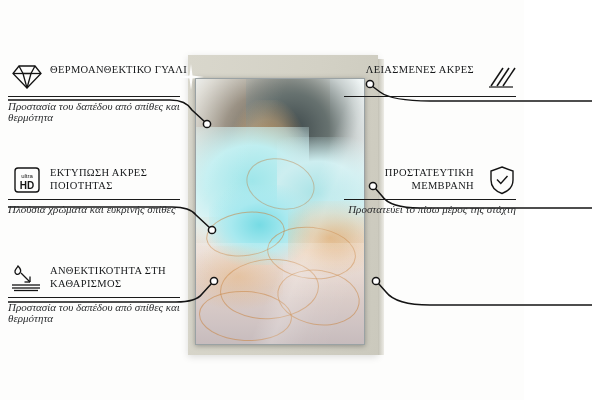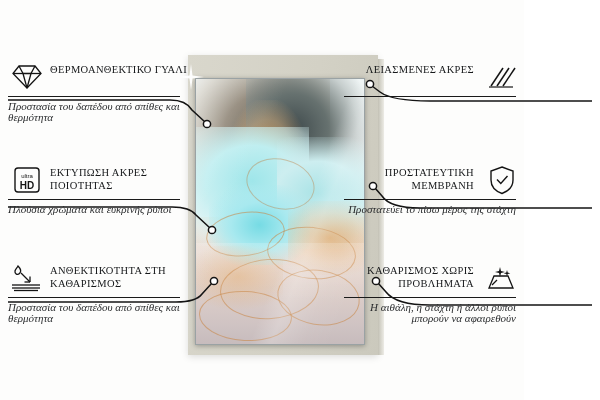--- a/index.html
+++ b/index.html
@@ -154,21 +154,21 @@
       <span class="ficon">
         <svg width="30" height="28" viewBox="0 0 30 28">
           <rect x="3" y="2" width="24" height="24" rx="3" fill="none" stroke="#141414" stroke-width="1.4"></rect>
           <text x="15" y="12.2" font-family="Liberation Sans, sans-serif" font-size="6" fill="#141414" text-anchor="middle">ultra</text>
           <text x="15" y="22.5" font-family="Liberation Sans, sans-serif" font-size="10" font-weight="bold" fill="#141414" text-anchor="middle">HD</text>
         </svg>
       </span>
       <span class="ftitle">ΕΚΤΥΠΩΣΗ ΑΚΡΕΣ ΠΟΙΟΤΗΤΑΣ</span>
     </div>
     <div class="rule"></div>
-    <div class="fdesc">Πλούσια χρώματα και ευκρινής ρύποι</div>
+    <div class="fdesc">Πλούσια χρώματα και ευκρινής σπίθες</div>
   </div>
 
   <div class="feat left f3">
     <div class="frow">
       <span class="ficon">
         <svg width="32" height="28" viewBox="0 0 32 28" fill="none" stroke="#141414" stroke-width="1.3">
           <path d="M8 2 C11 5 11.5 7.5 9.5 9.5 C7.5 11.5 4.5 10 5 7 C5.4 5 7 4 8 2 Z"></path>
           <path d="M11 9 L20 18"></path>
             <path d="M20 18 L20 12.5"></path>
             <path d="M20 18 L14.5 18"></path>
@@ -205,29 +205,14 @@
         <svg width="28" height="30" viewBox="0 0 28 30" fill="none" stroke="#141414" stroke-width="1.4">
           <path d="M14 2 L25 6 V15 C25 22 19.5 26.5 14 28.5 C8.5 26.5 3 22 3 15 V6 Z"></path>
           <path d="M9 14.5 L12.8 18.5 L19.5 11"></path>
         </svg>
       </span>
     </div>
     <div class="rule"></div>
     <div class="fdesc">Προστατεύει το πίσω μέρος της στάχτη</div>
   </div>
 
-  <div class="feat right r3">
-    <div class="frow">
-      <span class="ftitle">ΚΑΘΑΡΙΣΜΟΣ ΧΩΡΙΣ ΠΡΟΒΛΗΜΑΤΑ</span>
-      <span class="ficon">
-        <svg width="32" height="28" viewBox="0 0 32 28" fill="none" stroke="#141414" stroke-width="1.3">
-          <path d="M5 24 L10 12 H24 L29 24 Z"></path>
-          <path d="M8 21 L13 16"></path>
-          <path d="M16 3 L17 7 L21 8 L17 9 L16 13 L15 9 L11 8 L15 7 Z" fill="#141414" stroke="none"></path>
-          <path d="M23 6 L23.7 8.6 L26.3 9.3 L23.7 10 L23 12.6 L22.3 10 L19.7 9.3 L22.3 8.6 Z" fill="#141414" stroke="none"></path>
-        </svg>
-      </span>
-    </div>
-    <div class="rule"></div>
-    <div class="fdesc">Η αιθάλη, η στάχτη ή άλλοι ρύποι μπορούν να αφαιρεθούν</div>
-  </div>
 
 </div>
 
 </body></html>

